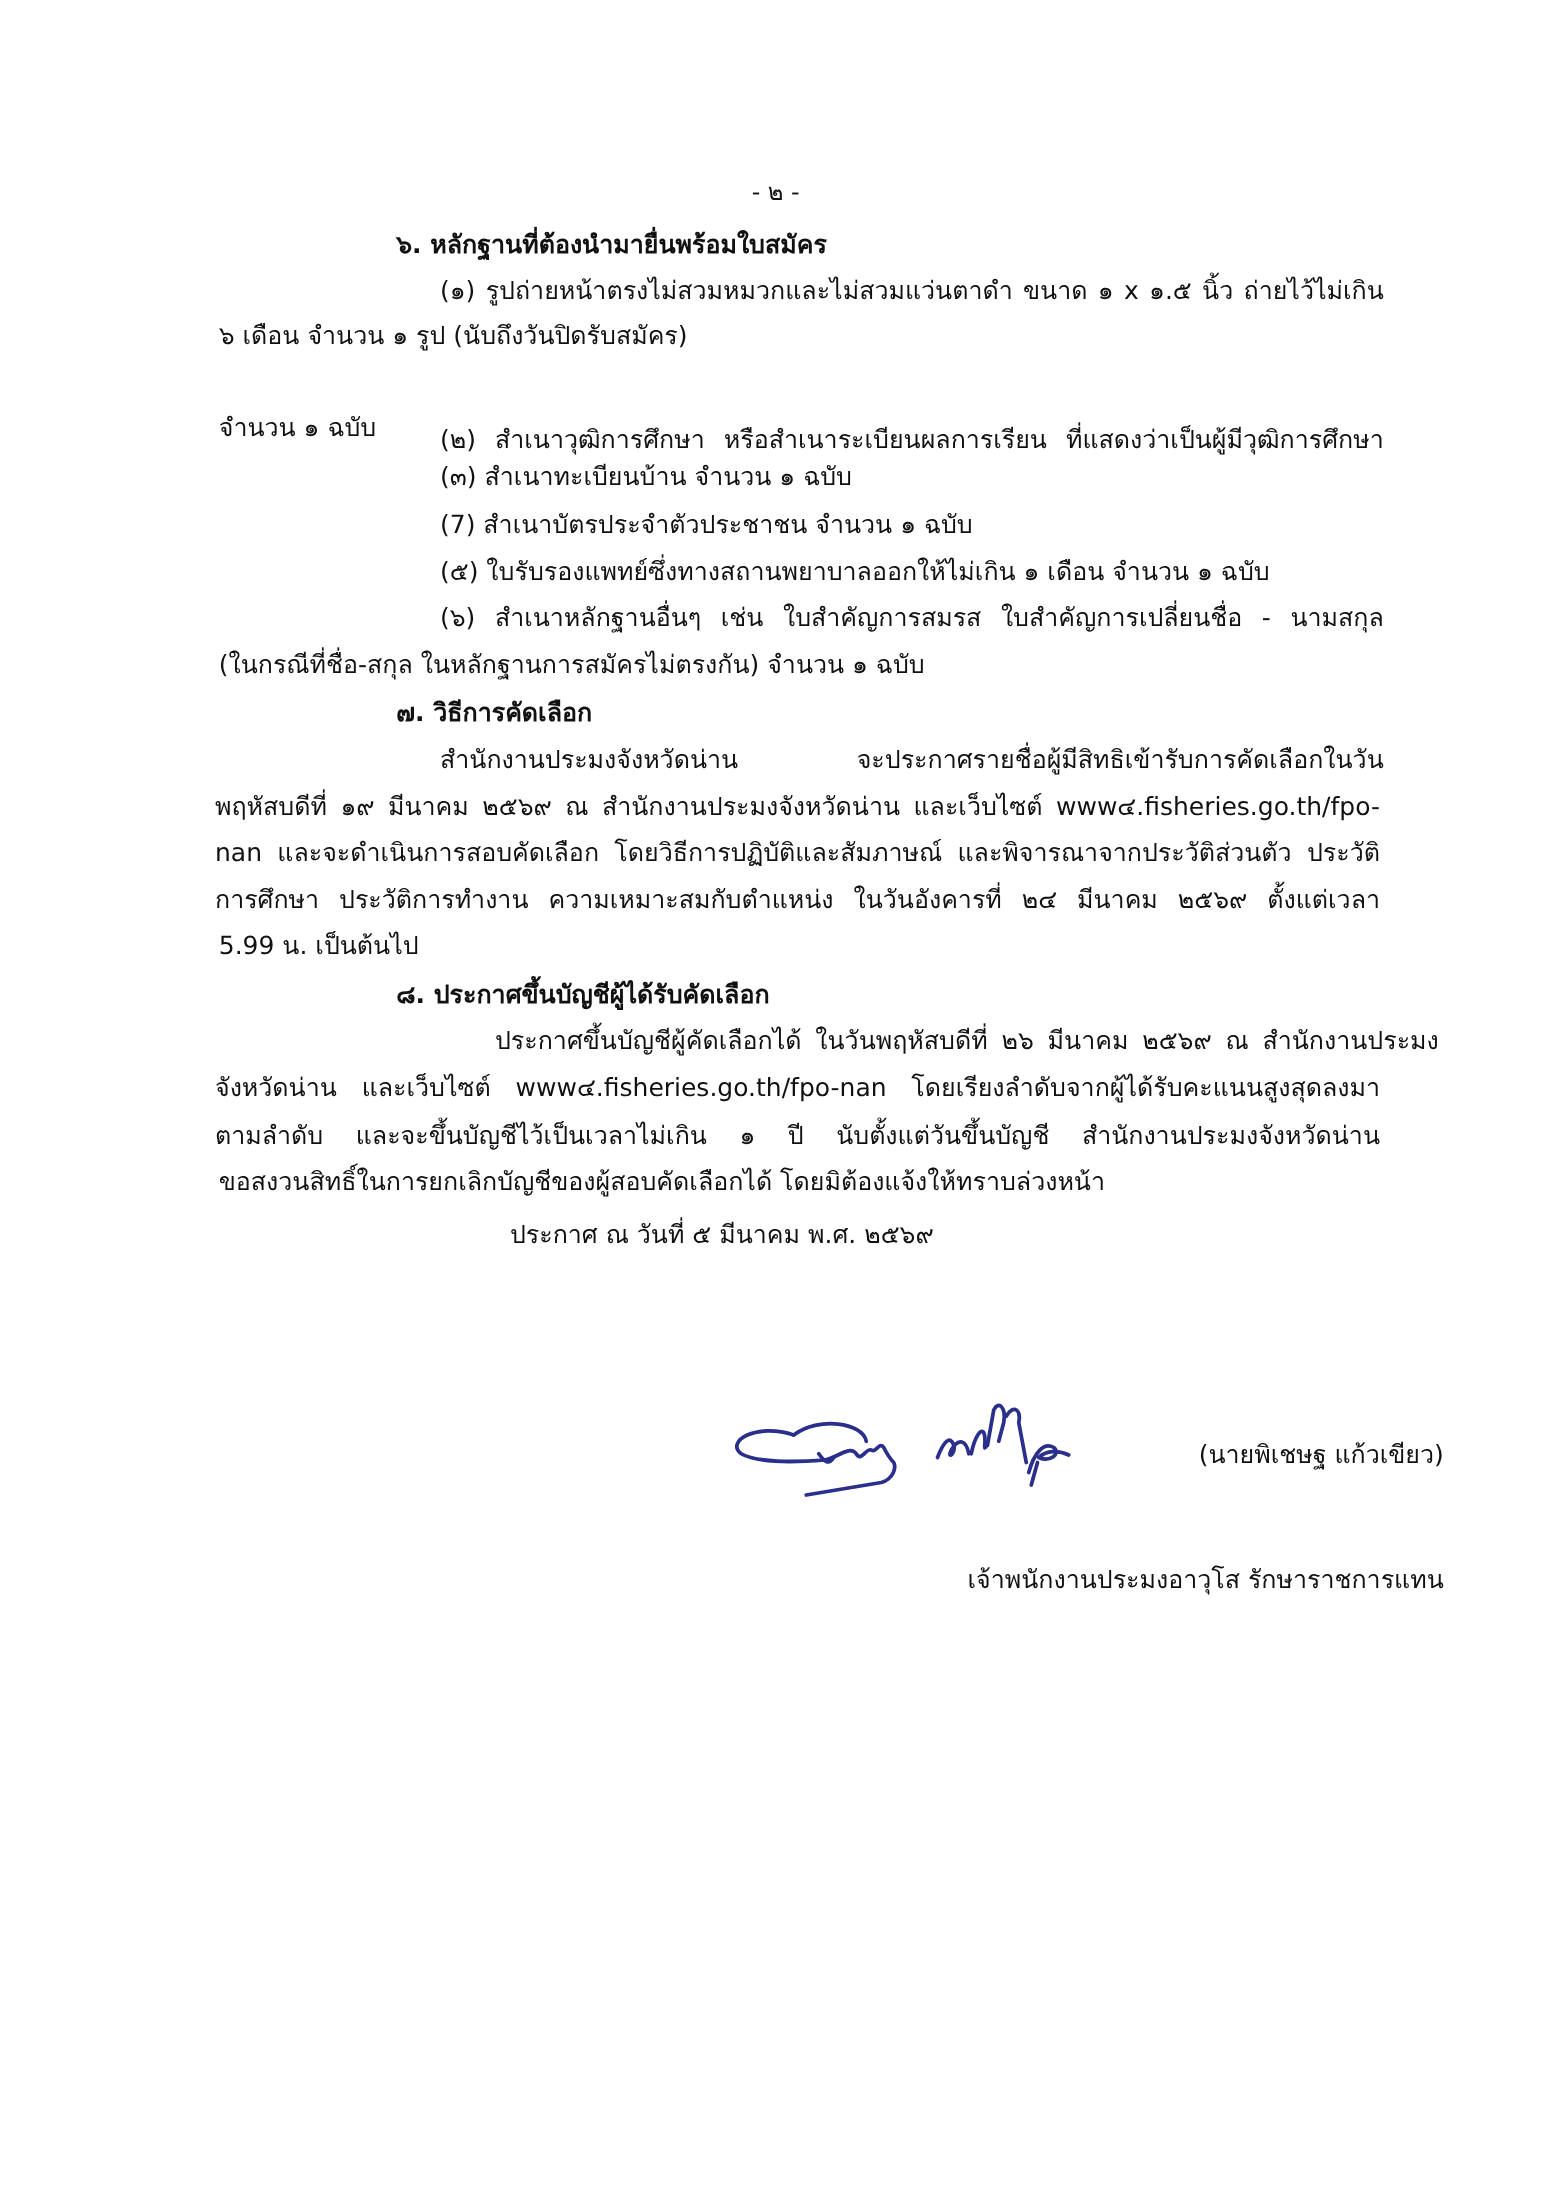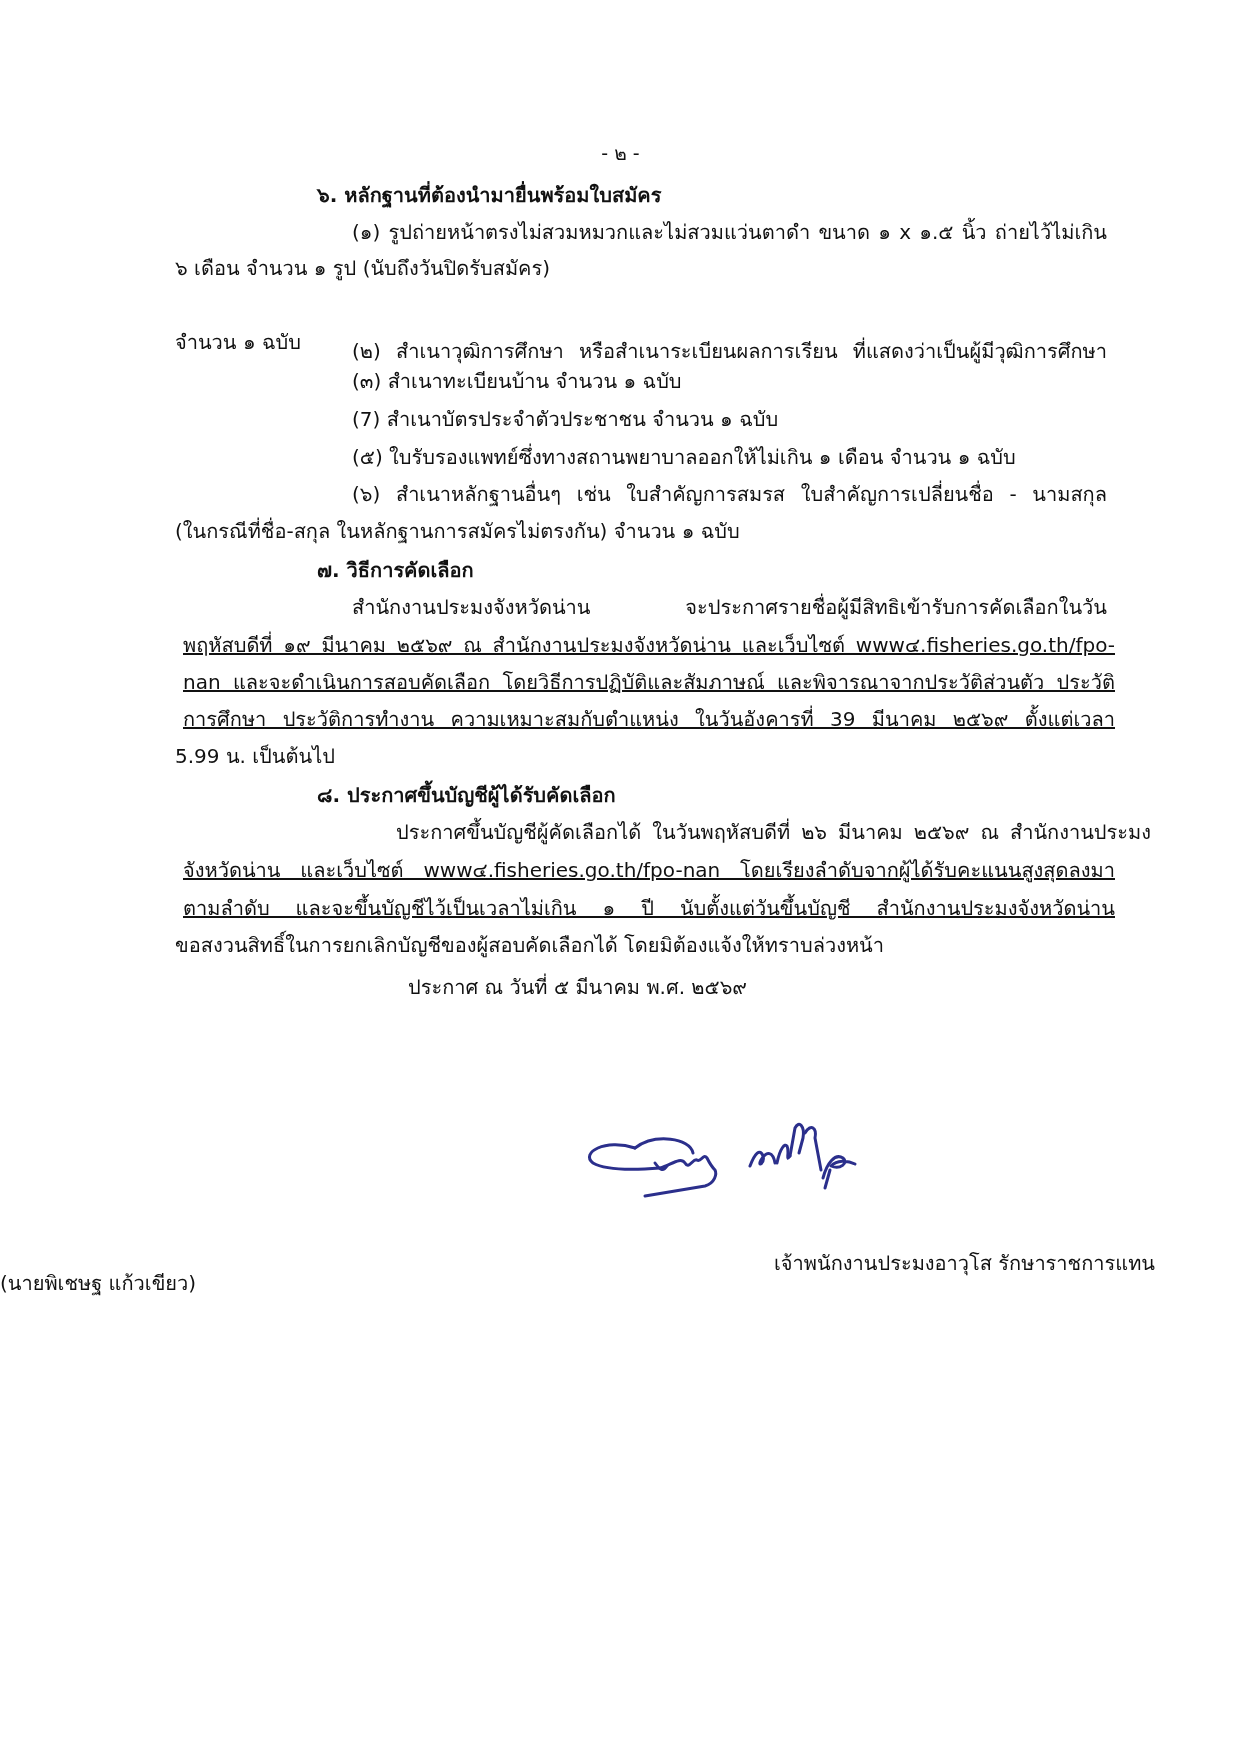--- a/index.html
+++ b/index.html
@@ -24,25 +24,24 @@
     }
     .line {
       position: absolute;
       white-space: nowrap;
       font-size: 20px;
       line-height: 26px;
       height: 26px;
       letter-spacing: 0;
     }
     .just {
-      left: 183px;
+      left: 172px;
       width: 932px;
       text-align: justify;
       text-align-last: justify;
-      text-decoration: underline;
     }
     .left { left: 175px; }
     .indent { left: 352px; }
     .heading { left: 317px; font-weight: bold; }
     .center {
       left: 0;
       width: 1241px;
       text-align: center;
     }
     .page-num {
@@ -76,21 +75,21 @@
   <div class="line indent" style="top:368px;">(๓) สำเนาทะเบียนบ้าน จำนวน ๑ ฉบับ</div>
   <div class="line indent" style="top:406px;">(7) สำเนาบัตรประจำตัวประชาชน จำนวน ๑ ฉบับ</div>
   <div class="line indent" style="top:444px;">(๕) ใบรับรองแพทย์ซึ่งทางสถานพยาบาลออกให้ไม่เกิน ๑ เดือน จำนวน ๑ ฉบับ</div>
   <div class="line indent" style="top:481px; left:352px; width:755px; text-align:justify; text-align-last:justify;">(๖) สำเนาหลักฐานอื่นๆ เช่น ใบสำคัญการสมรส ใบสำคัญการเปลี่ยนชื่อ - นามสกุล</div>
   <div class="line left" style="top:518px;">(ในกรณีที่ชื่อ-สกุล ในหลักฐานการสมัครไม่ตรงกัน) จำนวน ๑ ฉบับ</div>
 
   <div class="line heading" style="top:557px;">๗. วิธีการคัดเลือก</div>
   <div class="line" style="top:594px; left:352px; width:755px; text-align:justify; text-align-last:justify;">สำนักงานประมงจังหวัดน่าน จะประกาศรายชื่อผู้มีสิทธิเข้ารับการคัดเลือกในวัน</div>
   <div class="line just" style="top:632px;">พฤหัสบดีที่ ๑๙ มีนาคม ๒๕๖๙ ณ สำนักงานประมงจังหวัดน่าน และเว็บไซต์ www๔.fisheries.go.th/fpo-</div>
   <div class="line just" style="top:669px;">nan และจะดำเนินการสอบคัดเลือก โดยวิธีการปฏิบัติและสัมภาษณ์ และพิจารณาจากประวัติส่วนตัว ประวัติ</div>
-  <div class="line just" style="top:706px;">การศึกษา ประวัติการทำงาน ความเหมาะสมกับตำแหน่ง ในวันอังคารที่ 39 มีนาคม ๒๕๖๙ ตั้งแต่เวลา</div>
+  <div class="line just" style="top:706px;">การศึกษา ประวัติการทำงาน ความเหมาะสมกับตำแหน่ง ในวันอังคารที่ ๒๔ มีนาคม ๒๕๖๙ ตั้งแต่เวลา</div>
   <div class="line left" style="top:743px;">5.99 น. เป็นต้นไป</div>
 
   <div class="line heading" style="top:782px;">๘. ประกาศขึ้นบัญชีผู้ได้รับคัดเลือก</div>
   <div class="line" style="top:819px; left:352px; width:755px; text-align:justify; text-align-last:justify;margin-left:44px;">ประกาศขึ้นบัญชีผู้คัดเลือกได้ ในวันพฤหัสบดีที่ ๒๖ มีนาคม ๒๕๖๙ ณ สำนักงานประมง</div>
   <div class="line just" style="top:857px;">จังหวัดน่าน และเว็บไซต์ www๔.fisheries.go.th/fpo-nan โดยเรียงลำดับจากผู้ได้รับคะแนนสูงสุดลงมา</div>
   <div class="line just" style="top:895px;">ตามลำดับ และจะขึ้นบัญชีไว้เป็นเวลาไม่เกิน ๑ ปี นับตั้งแต่วันขึ้นบัญชี สำนักงานประมงจังหวัดน่าน</div>
   <div class="line left" style="top:932px;">ขอสงวนสิทธิ์ในการยกเลิกบัญชีของผู้สอบคัดเลือกได้ โดยมิต้องแจ้งให้ทราบล่วงหน้า</div>
 
   <div class="line center" style="top:974px; left:0; width:1155px;">ประกาศ ณ วันที่ ๕ มีนาคม พ.ศ. ๒๕๖๙</div>
 
@@ -103,16 +102,16 @@
 
       <path d="M165 58 C 170 45, 175 40, 178 48 C 180 55, 172 60, 176 52 C 182 42, 188 44, 190 55"></path>
       <path d="M192 55 C 195 40, 200 35, 202 38 C 205 45, 200 55, 205 48"></path>
       <path d="M205 48 L 210 20 C 214 12, 220 18, 218 30 L 214 45"></path>
       <path d="M220 25 C 226 15, 232 20, 230 30 L 236 62"></path>
       <path d="M238 70 C 242 55, 250 45, 258 50 C 264 55, 255 62, 246 58 C 252 52, 262 52, 270 56"></path>
       <path d="M245 62 L 240 80"></path>
     </g>
   </svg>
 
-  <div class="line" style="top:1270px; left:0; width:1155px; text-align:left;">(นายพิเชษฐ แก้วเขียว)</div>
+  <div class="line" style="top:1150px; left:0; width:1155px; text-align:right;">(นายพิเชษฐ แก้วเขียว)</div>
   <div class="line" style="top:1250px; left:0; width:1155px; text-align:right;">เจ้าพนักงานประมงอาวุโส รักษาราชการแทน</div>
 
 </div>
 
 </body></html>

